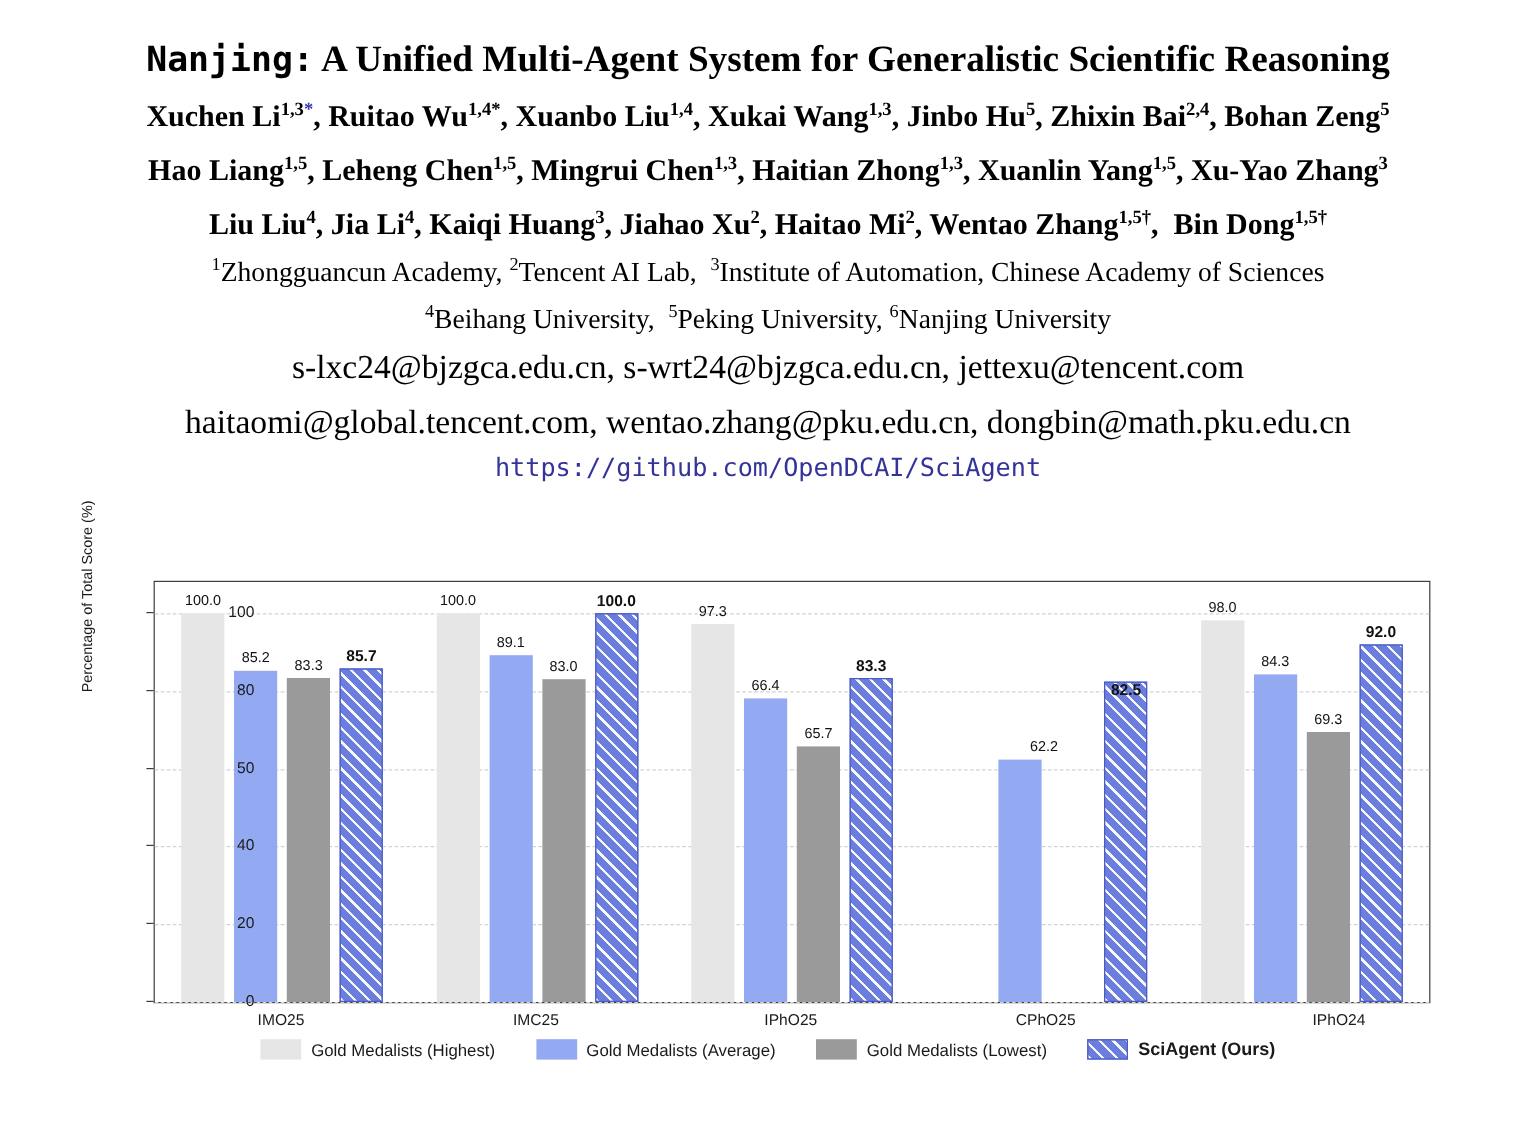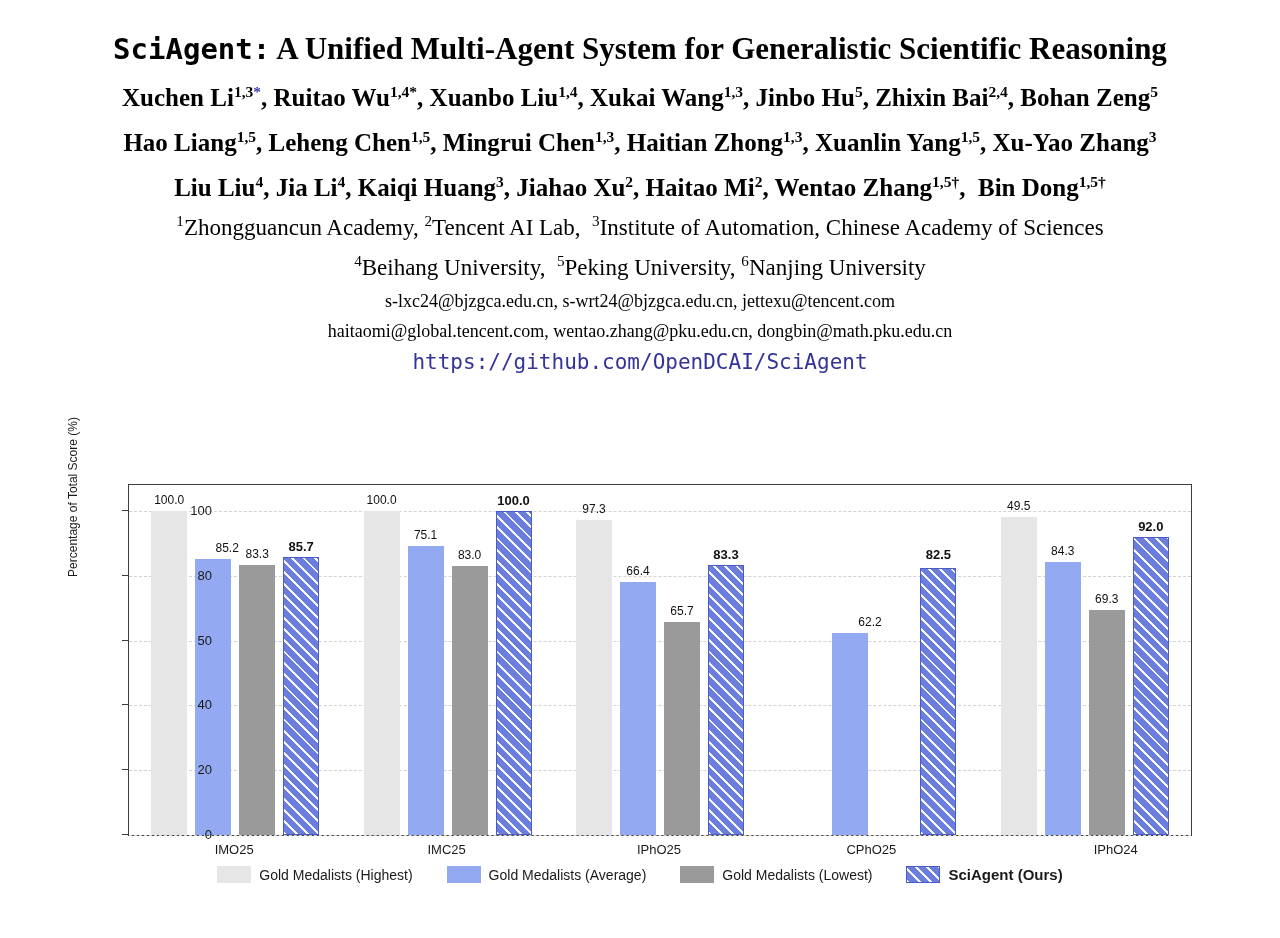--- a/index.html
+++ b/index.html
@@ -48,21 +48,21 @@
     text-align: center;
     font-size: 23px;
     line-height: 1.45;
     margin: 6px 40px 0 40px;
   }
   .affiliations sup { font-size: 0.66em; }
 
   
   .emails {
     text-align: center;
-    font-size: 18px;
+    font-size: 28px;
     line-height: 1.48;
     margin: 4px 40px 0 40px;
   }
 
   
   .repo-link {
     text-align: center;
     margin-top: 5px;
     font-family: "DejaVu Sans Mono", monospace;
     font-size: 21px;
@@ -194,21 +194,21 @@
     font-family: "Liberation Sans", sans-serif;
     font-size: 14px;
     color: #1a1a1a;
   }
   .legend-label.bold { font-weight: bold; font-size: 15px; }
 </style>
 </head>
 <body>
 
 <div class="paper-title">
-  <span class="mono-name">SciAgent:</span><span> A Unified Multi-Agent System for Generalistic Scientific Reasoning</span>
+  <span class="mono-name">Nanjing:</span><span> A Unified Multi-Agent System for Generalistic Scientific Reasoning</span>
 </div>
 
 <div class="authors">
   Xuchen Li<sup>1,3<span class="star">*</span></sup>, Ruitao Wu<sup>1,4*</sup>, Xuanbo Liu<sup>1,4</sup>, Xukai Wang<sup>1,3</sup>, Jinbo Hu<sup>5</sup>, Zhixin Bai<sup>2,4</sup>, Bohan Zeng<sup>5</sup>
 </div>
 <div class="authors">
   Hao Liang<sup>1,5</sup>, Leheng Chen<sup>1,5</sup>, Mingrui Chen<sup>1,3</sup>, Haitian Zhong<sup>1,3</sup>, Xuanlin Yang<sup>1,5</sup>, Xu-Yao Zhang<sup>3</sup>
 </div>
 <div class="authors">
   Liu Liu<sup>4</sup>, Jia Li<sup>4</sup>, Kaiqi Huang<sup>3</sup>, Jiahao Xu<sup>2</sup>, Haitao Mi<sup>2</sup>, Wentao Zhang<sup>1,5†</sup>,&nbsp; Bin Dong<sup>1,5†</sup>
@@ -231,47 +231,47 @@
   <div class="plot-box" id="plot-box">
       <div class="gridline" style="top: 350px;"></div>
       <div class="gridline" style="top: 285.185px;"></div>
       <div class="gridline" style="top: 220.37px;"></div>
       <div class="gridline" style="top: 155.556px;"></div>
       <div class="gridline" style="top: 90.7407px;"></div>
       <div class="gridline" style="top: 25.9259px;"></div>
       <div class="bar b0" style="left: 22.2px; width: 36px; height: 324.074px;"></div>
       <div class="bar-label" style="left: 40.2px; top: 7.92593px;">100.0</div>
       <div class="bar b1" style="left: 66.2px; width: 36px; height: 276.111px;"></div>
-      <div class="bar-label" style="left: 84.2px; top: 55.8889px; padding-left: 28px;">85.2</div>
+      <div class="bar-label" style="left: 84.2px; top: 55.8889px;">85.2</div>
       <div class="bar b2" style="left: 110.2px; width: 36px; height: 269.954px;"></div>
       <div class="bar-label" style="left: 128.2px; top: 62.0463px;">83.3</div>
       <div class="bar b3" style="left: 154.2px; width: 36px; height: 277.731px;"></div>
       <div class="bar-label bold" style="left: 172.2px; top: 54.2685px;">85.7</div>
       <div class="bar b0" style="left: 234.6px; width: 36px; height: 324.074px;"></div>
       <div class="bar-label" style="left: 252.6px; top: 7.92593px;">100.0</div>
       <div class="bar b1" style="left: 278.6px; width: 36px; height: 288.75px;"></div>
-      <div class="bar-label" style="left: 296.6px; top: 43.25px;">75.1</div>
+      <div class="bar-label" style="left: 296.6px; top: 43.25px;">89.1</div>
       <div class="bar b2" style="left: 322.6px; width: 36px; height: 268.981px;"></div>
       <div class="bar-label" style="left: 340.6px; top: 63.0185px;">83.0</div>
       <div class="bar b3" style="left: 366.6px; width: 36px; height: 324.074px;"></div>
       <div class="bar-label bold" style="left: 384.6px; top: 7.92593px;">100.0</div>
       <div class="bar b0" style="left: 447px; width: 36px; height: 315.324px;"></div>
       <div class="bar-label" style="left: 465px; top: 16.6759px;">97.3</div>
       <div class="bar b1" style="left: 491px; width: 36px; height: 252.778px;"></div>
       <div class="bar-label" style="left: 509px; top: 79.2222px;">66.4</div>
       <div class="bar b2" style="left: 535px; width: 36px; height: 212.917px;"></div>
       <div class="bar-label" style="left: 553px; top: 119.083px;">65.7</div>
       <div class="bar b3" style="left: 579px; width: 36px; height: 269.954px;"></div>
       <div class="bar-label bold" style="left: 597px; top: 62.0463px;">83.3</div>
       <div class="bar b1" style="left: 703.4px; width: 36px; height: 201.574px;"></div>
       <div class="bar-label" style="left: 741px; top: 130.426px; text-align: center;">62.2</div>
       <div class="bar b3" style="left: 791.4px; width: 36px; height: 267.361px;"></div>
-      <div class="bar-label bold" style="left: 809.4px; top: 62px;">82.5</div>
+      <div class="bar-label bold" style="left: 809.4px; top: 82px;">82.5</div>
       <div class="bar b0" style="left: 871.8px; width: 36px; height: 317.593px;"></div>
-      <div class="bar-label" style="left: 889.8px; top: 14.4074px;">49.5</div>
+      <div class="bar-label" style="left: 889.8px; top: 14.4074px;">98.0</div>
       <div class="bar b1" style="left: 915.8px; width: 36px; height: 273.194px;"></div>
       <div class="bar-label" style="left: 933.8px; top: 58.8056px;">84.3</div>
       <div class="bar b2" style="left: 959.8px; width: 36px; height: 224.583px;"></div>
       <div class="bar-label" style="left: 977.8px; top: 107.417px;">69.3</div>
       <div class="bar b3" style="left: 1003.8px; width: 36px; height: 298.148px;"></div>
       <div class="bar-label bold" style="left: 1021.8px; top: 33.8519px;">92.0</div>
     </div>
   <div id="axis-decor">
       <div class="ytick" style="top: 372px;">0</div>
       <div class="ytick-mark" style="top: 372px;"></div>

